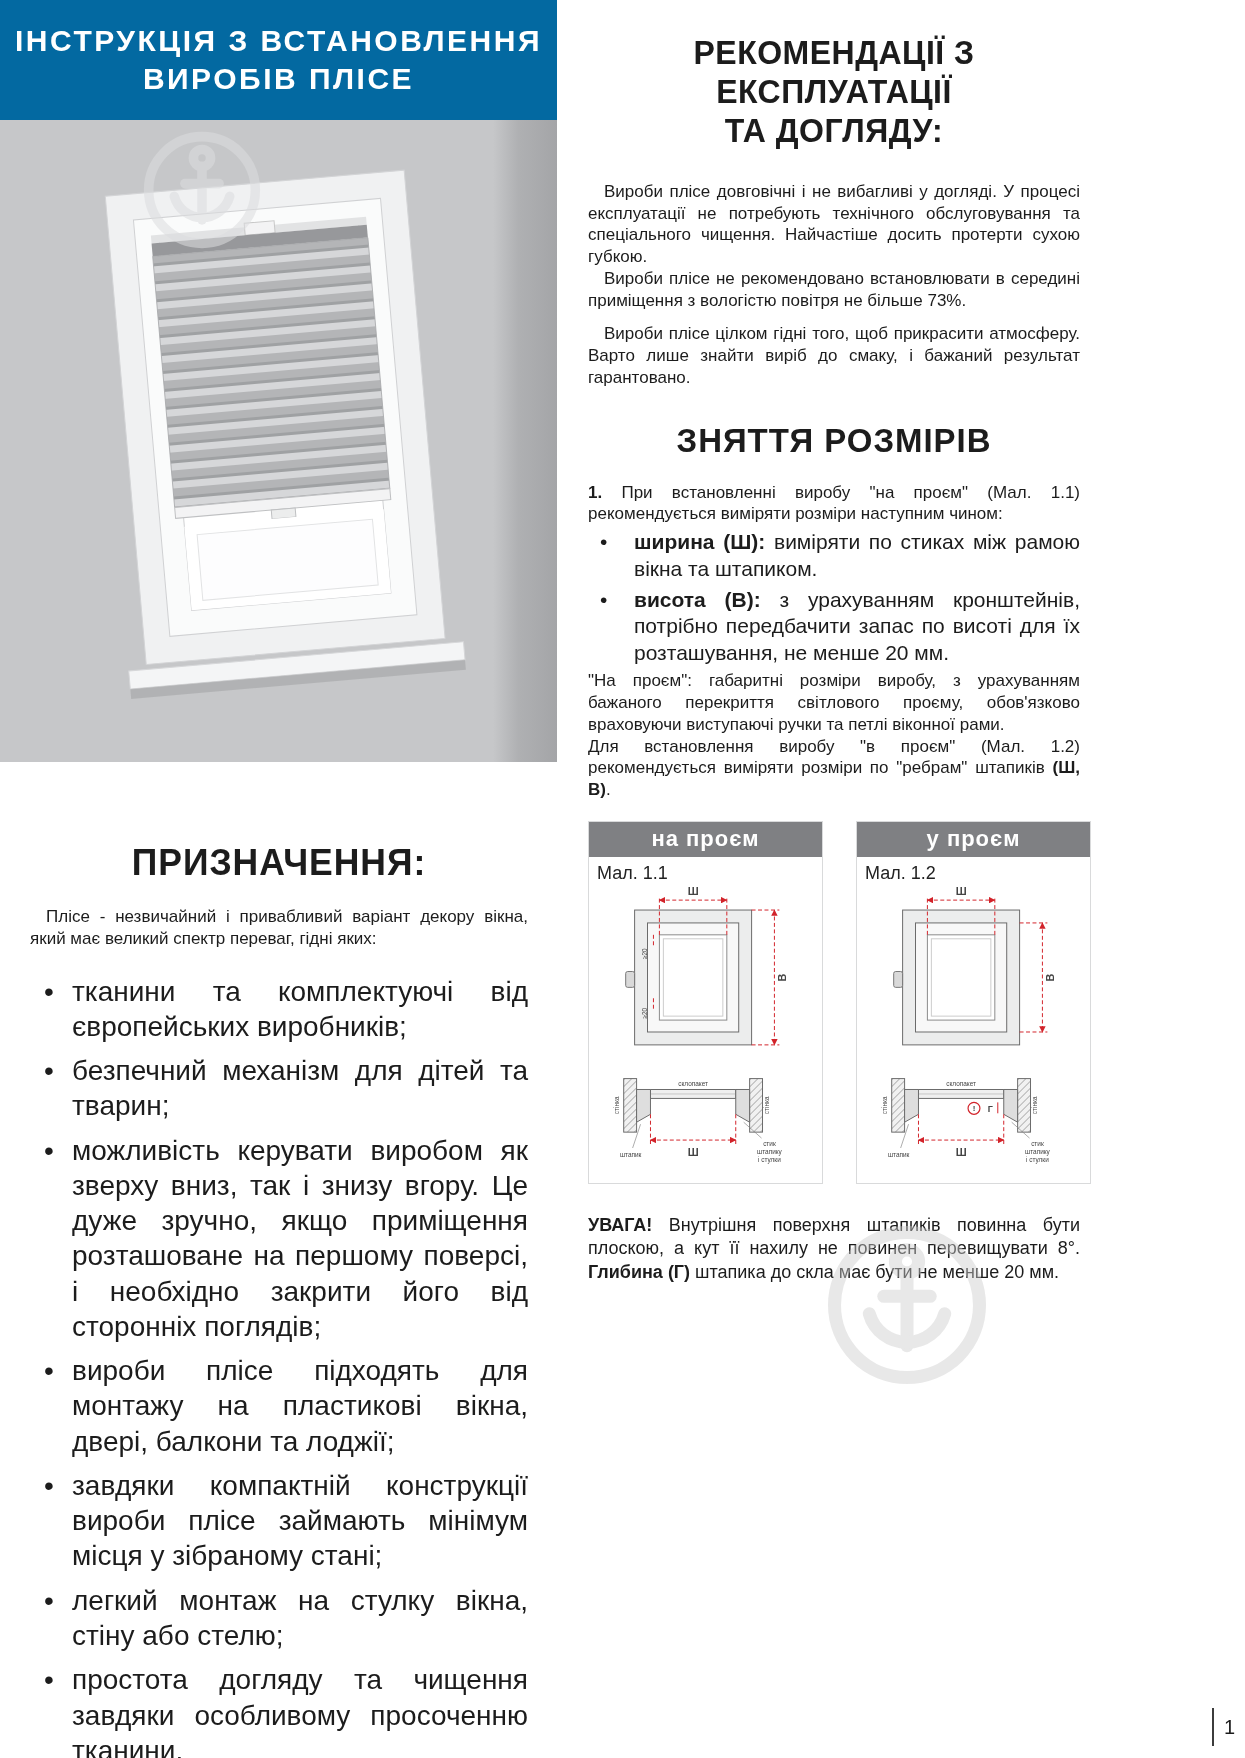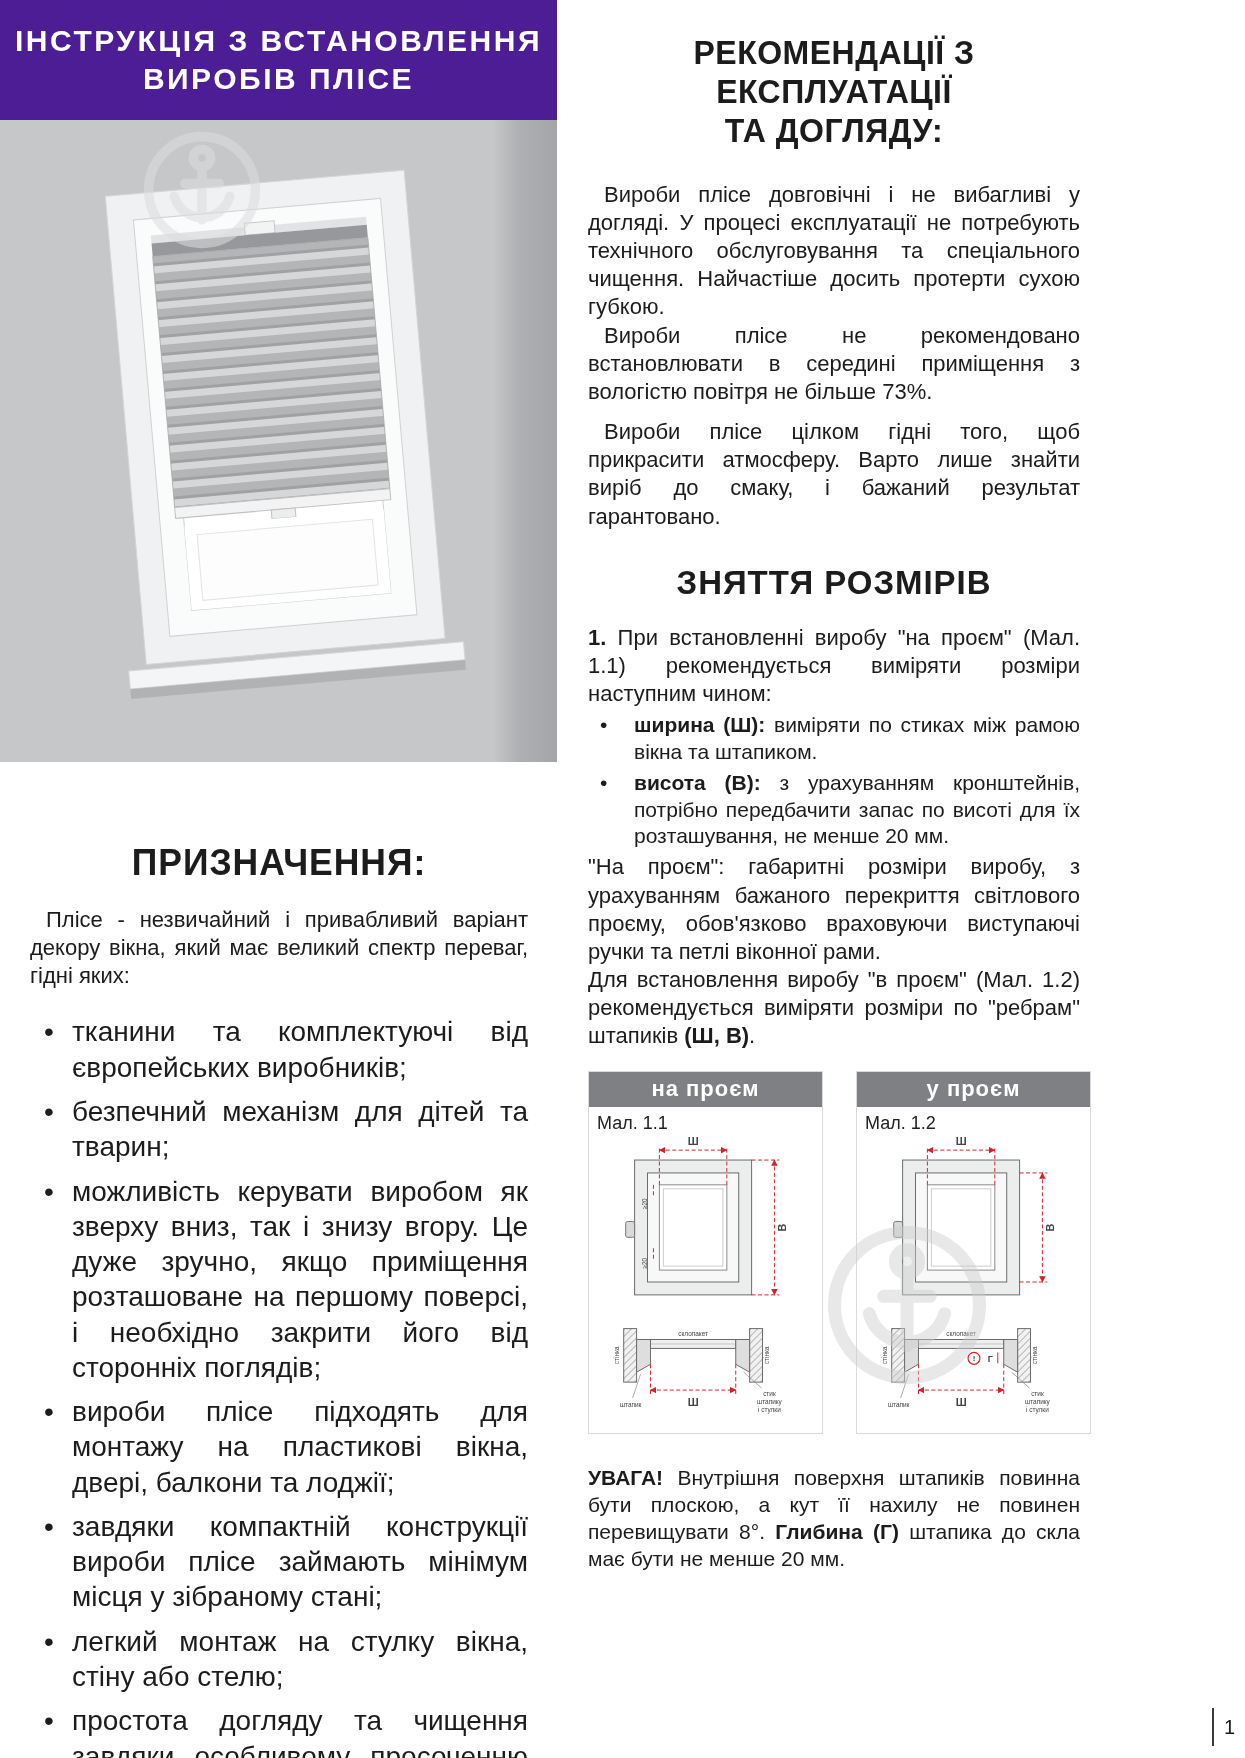--- a/index.html
+++ b/index.html
@@ -1,36 +1,36 @@
 <!DOCTYPE html>
 <html><head>
 <meta charset="utf-8">
 <style>
   html,body{margin:0;padding:0;background:#ffffff;}
   .page{position:relative;width:1245px;height:1758px;background:#fff;overflow:hidden;
         font-family:"Liberation Sans","DejaVu Sans",sans-serif;color:#1c1c1c;}
 
   
   .photo-block{position:absolute;left:0;top:0;width:557px;height:762px;background:#c6c7c9;}
-  .title-band{position:absolute;left:0;top:0;width:100%;height:120px;background:#4c1d95;
+  .title-band{position:absolute;left:0;top:0;width:100%;height:120px;background:#0369a1;
               display:flex;flex-direction:column;align-items:center;justify-content:center;gap:3px;}
   .banner-line{color:#fff;font-weight:700;font-size:30px;letter-spacing:2.5px;line-height:1.15;white-space:nowrap;}
   .wall-strip{position:absolute;right:0;top:120px;width:64px;height:642px;
               background:linear-gradient(90deg,rgba(55,56,60,0) 0%,rgba(55,56,60,0.16) 40%,rgba(55,56,60,0.24) 100%);}
   .window-photo{position:absolute;left:56px;top:126px;}
 
   .watermark{position:absolute;pointer-events:none;}
   .wm-photo{left:138px;top:126px;width:128px;height:128px;color:#dcdddf;opacity:.55;}
   .wm-fig{left:820px;top:1218px;width:174px;height:174px;color:#cdcdcd;opacity:.45;}
 
   
   .purpose{position:absolute;left:30px;top:842px;width:498px;}
   .section-heading{font-size:37px;font-weight:700;text-align:center;letter-spacing:1px;
                    margin:0 0 22px;transform:scaleX(.96);}
-  .body-text{font-size:22px;line-height:1.28;text-align:justify;margin:0;}
+  .body-text{font-size:17px;line-height:1.28;text-align:justify;margin:0;}
   .indent{text-indent:16px;}
   .blist{margin-top:24px;display:flex;flex-direction:column;gap:9px;}
   .li{position:relative;padding-left:42px;font-size:28px;line-height:1.26;text-align:justify;}
   .li::before{content:"•";position:absolute;left:14px;top:0;}
 
   .rightcol{position:absolute;left:588px;top:34px;width:492px;}
   .r-heading{font-size:33px;font-weight:700;text-align:center;line-height:1.18;letter-spacing:.5px;
              margin:0 0 30px;transform:scaleX(.97);}
   .m-heading{font-size:34px;font-weight:700;text-align:center;margin:32px 0 22px;letter-spacing:1px;transform:scaleX(.97);}
   .gap-top{margin-top:12px;}
@@ -46,21 +46,21 @@
               display:flex;align-items:center;justify-content:center;letter-spacing:1px;}
   .fig-body{position:relative;padding:2px 0;}
   .fig-caption{position:absolute;left:8px;top:6px;font-size:18px;color:#222;}
   .fig-svg{display:block;width:233px;height:300px;margin-top:22px;}
   .fig-svg text{fill:#444;}
   .dimtxt{font-size:11px;font-weight:700;fill:#111;}
   .tinytxt{font-size:6.5px;fill:#555;}
   .redtxt{fill:#d2232a;font-weight:700;}
   .rd{stroke:#d2232a;stroke-width:1;stroke-dasharray:4 2.5;fill:none;}
 
-  .warn{margin-top:30px;font-size:21px;line-height:1.3;text-align:justify;}
+  .warn{margin-top:30px;font-size:18px;line-height:1.3;text-align:justify;}
 
   .page-num{position:absolute;right:10px;bottom:12px;display:flex;align-items:center;gap:10px;}
   .pn-line{width:2px;height:38px;background:#3c3c3c;}
   .pn-num{font-size:20px;color:#1c1c1c;}
 </style>
 </head>
 <body>
 
 <div class="page">
 

